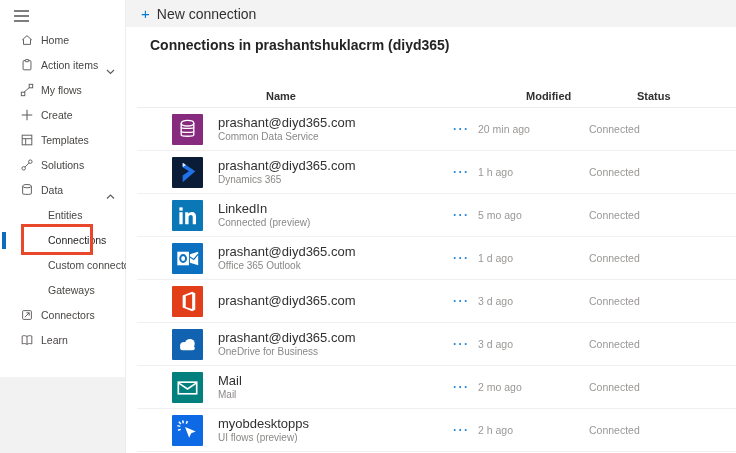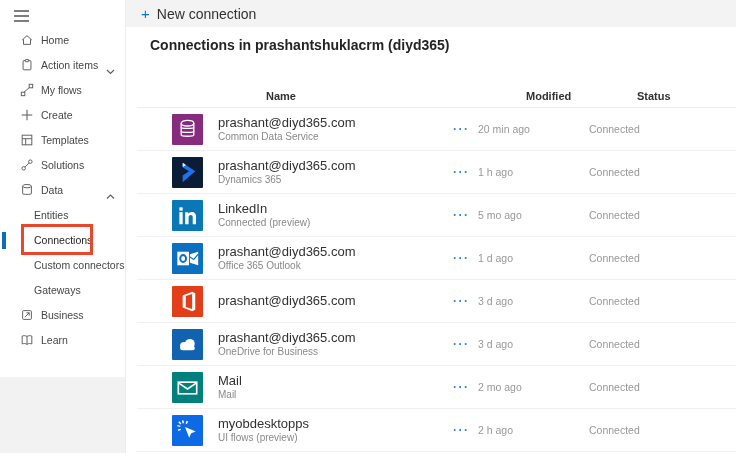--- a/index.html
+++ b/index.html
@@ -11,21 +11,21 @@
   .sidebar { position:absolute; left:0; top:0; width:126px; height:100%;
     background:#fff; border-right:1px solid #ececec; }
   .hamburger { position:absolute; left:12px; top:9px; width:20px; height:16px;
     background:none; border:none; cursor:pointer; }
   .nav { position:absolute; left:0; top:27px; width:100%; }
   .nav-item { position:relative; height:25px; display:flex; align-items:center;
     padding-left:20px; cursor:pointer; }
   .nav-item .nicon { width:14px; height:14px; flex:0 0 14px; margin-right:7px;
     display:flex; align-items:center; }
   .nav-item .nlabel { font-size:10.5px; color:#484644; white-space:nowrap; }
-  .nav-item.sub { padding-left:34px; }
+  .nav-item.sub { padding-left:48px; }
   .nav-item.selected .nlabel { font-weight:normal; color:#252423; }
   .chev { position:absolute; right:10px; top:9px; }
   .sidebar-filler { position:absolute; left:0; top:377px; bottom:0; width:100%;
     background:#f2f2f2; }
   .selection-bar { position:absolute; left:2px; top:232px; width:4px; height:17px;
     background:#0f6cbd; }
   .annotation-box { position:absolute; left:21px; top:224px; width:72px; height:31px;
     border:3px solid #e8472b; pointer-events:none; }
 
   
@@ -153,21 +153,21 @@
       <div class="nav-item sub">
         <span class="nlabel">Gateways</span>
       </div>
       <div class="nav-item">
         <span class="nicon">
             <svg width="14" height="14" viewBox="0 0 16 16" fill="none" stroke="#605e5c" stroke-width="1.1">
               <rect x="3" y="3" width="10" height="10" rx="1"></rect>
               <path d="M10.5 5.5 L5.5 10.5 M10.5 5.5 h-3.2 M10.5 5.5 v3.2"></path>
             </svg>
           </span>
-        <span class="nlabel">Business</span>
+        <span class="nlabel">Connectors</span>
       </div>
       <div class="nav-item">
         <span class="nicon">
             <svg width="14" height="14" viewBox="0 0 16 16" fill="none" stroke="#605e5c" stroke-width="1.1">
               <path d="M8 4 C6.5 2.8 4 2.8 2.5 3.5 V12.5 C4 11.8 6.5 11.8 8 13 C9.5 11.8 12 11.8 13.5 12.5 V3.5 C12 2.8 9.5 2.8 8 4 Z"></path>
               <line x1="8" y1="4" x2="8" y2="13"></line>
             </svg>
           </span>
         <span class="nlabel">Learn</span>
       </div>

